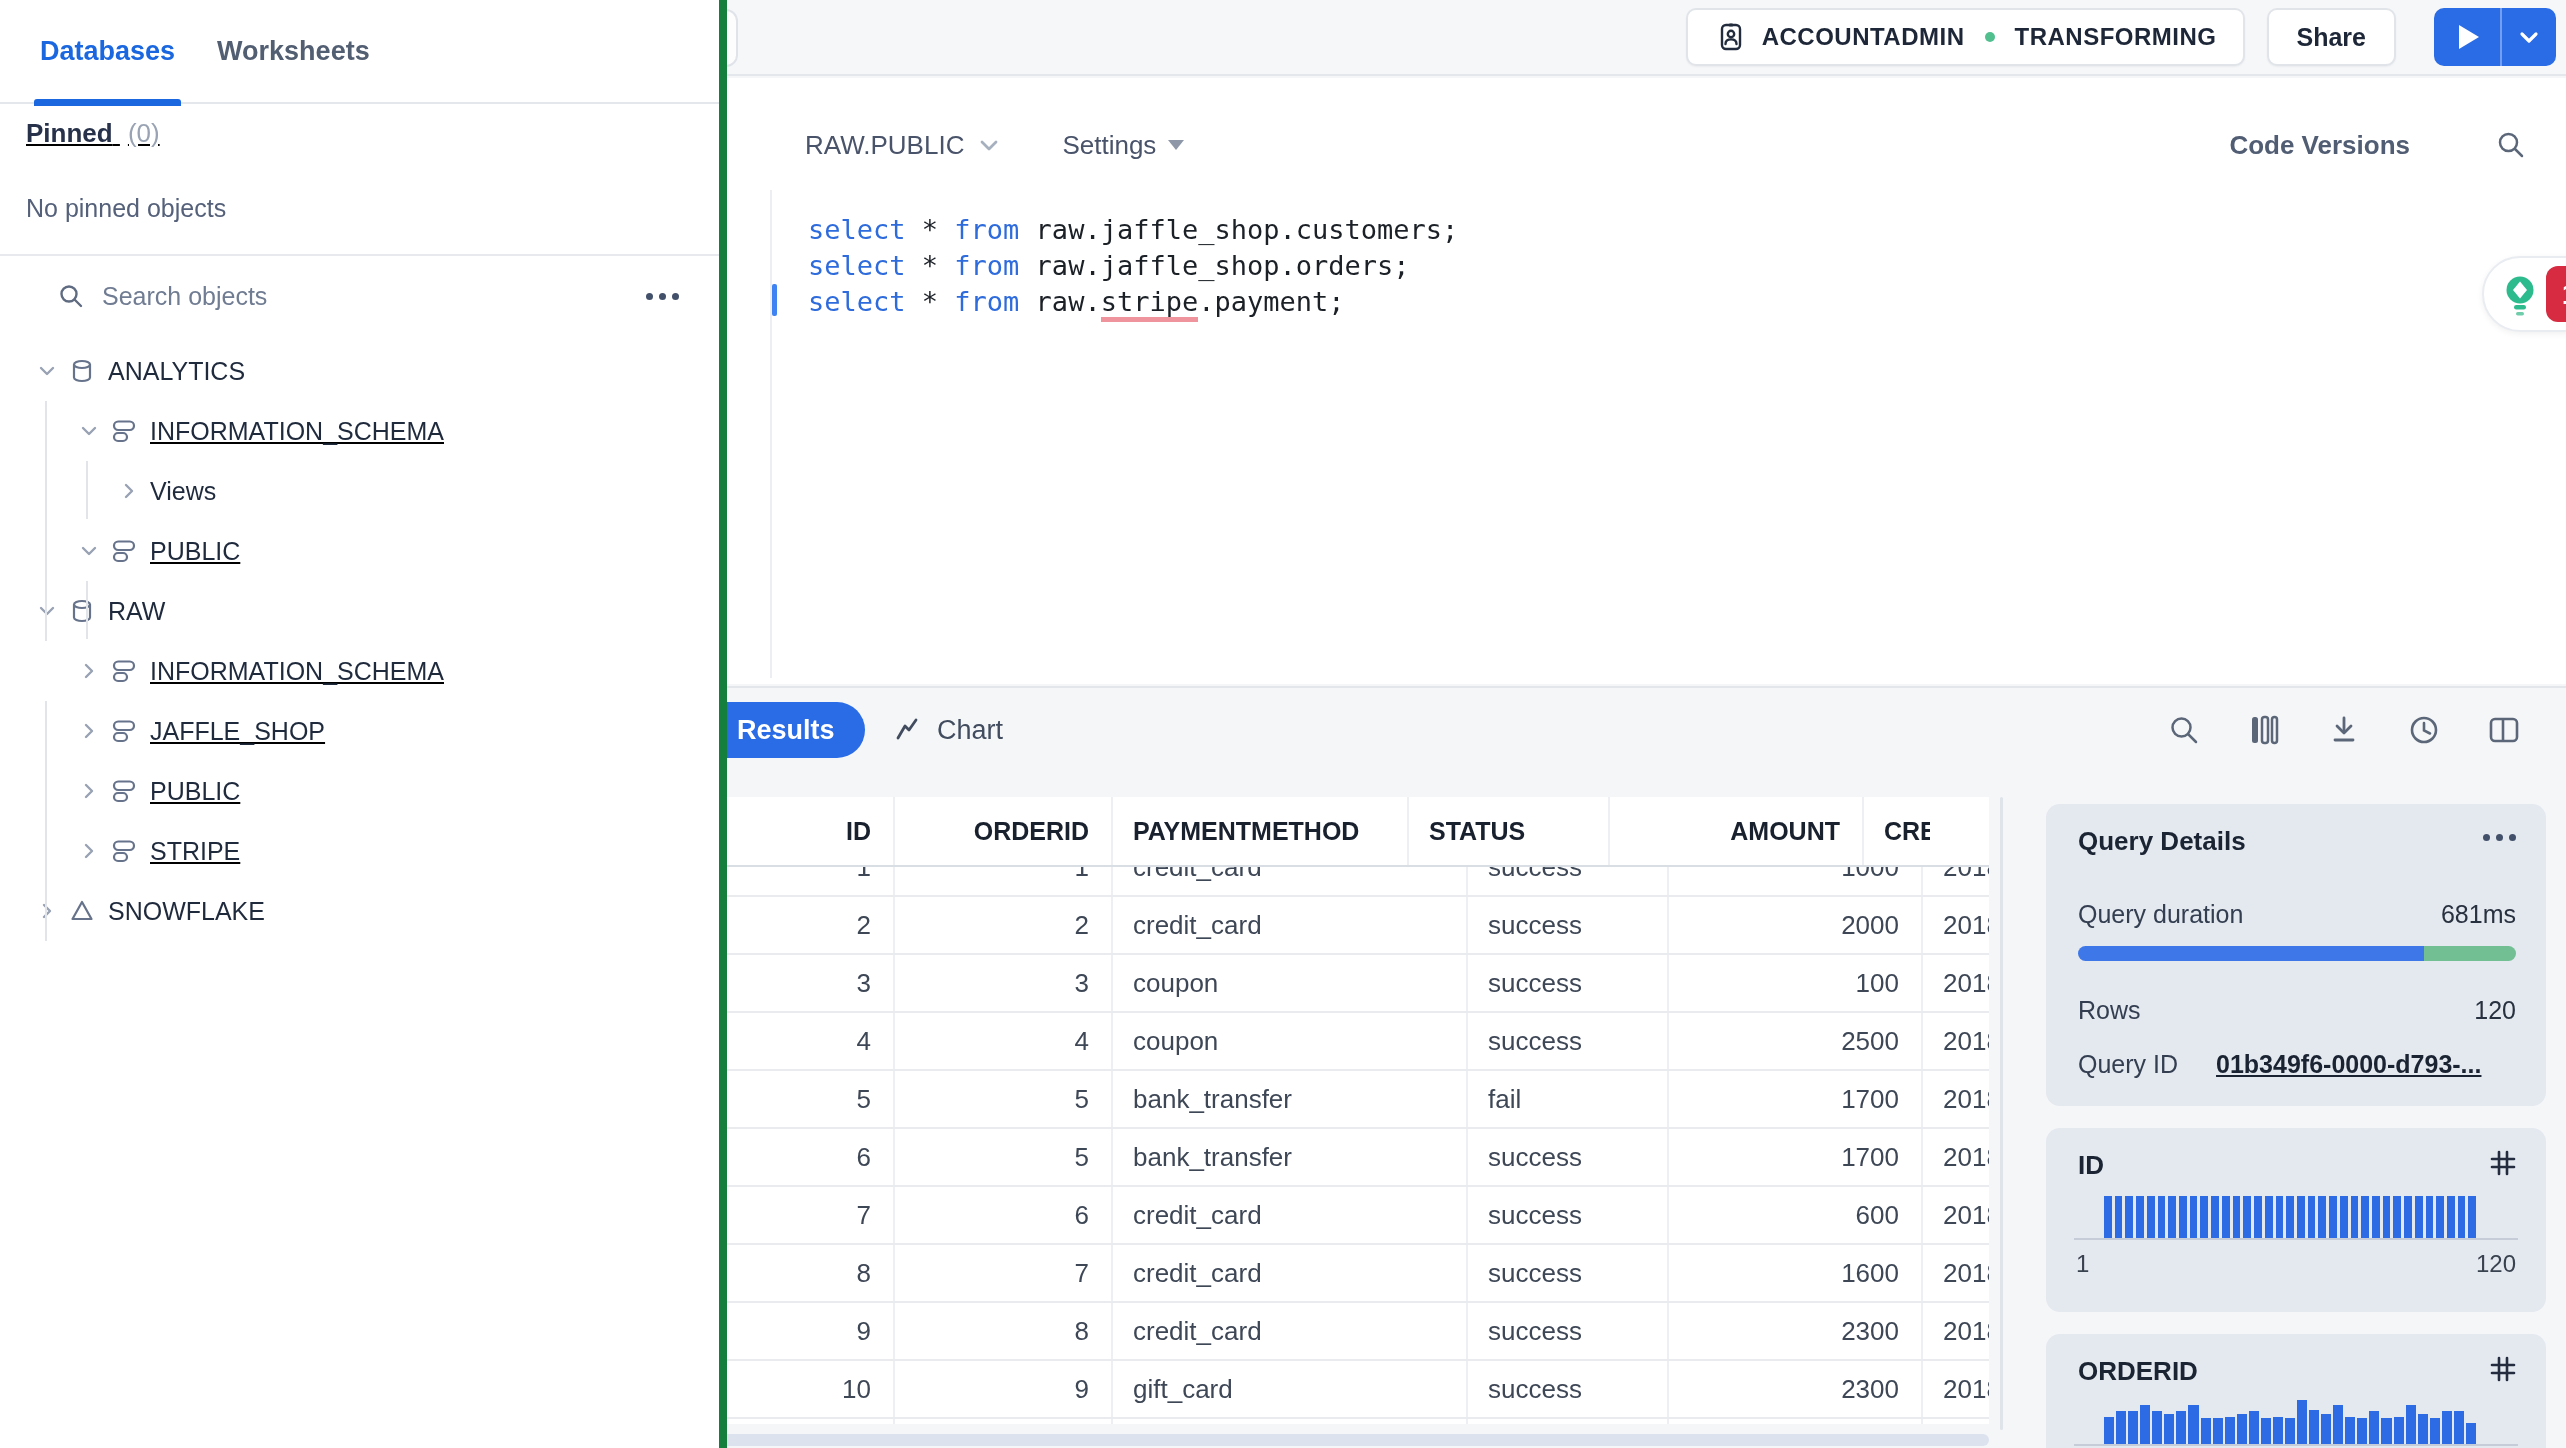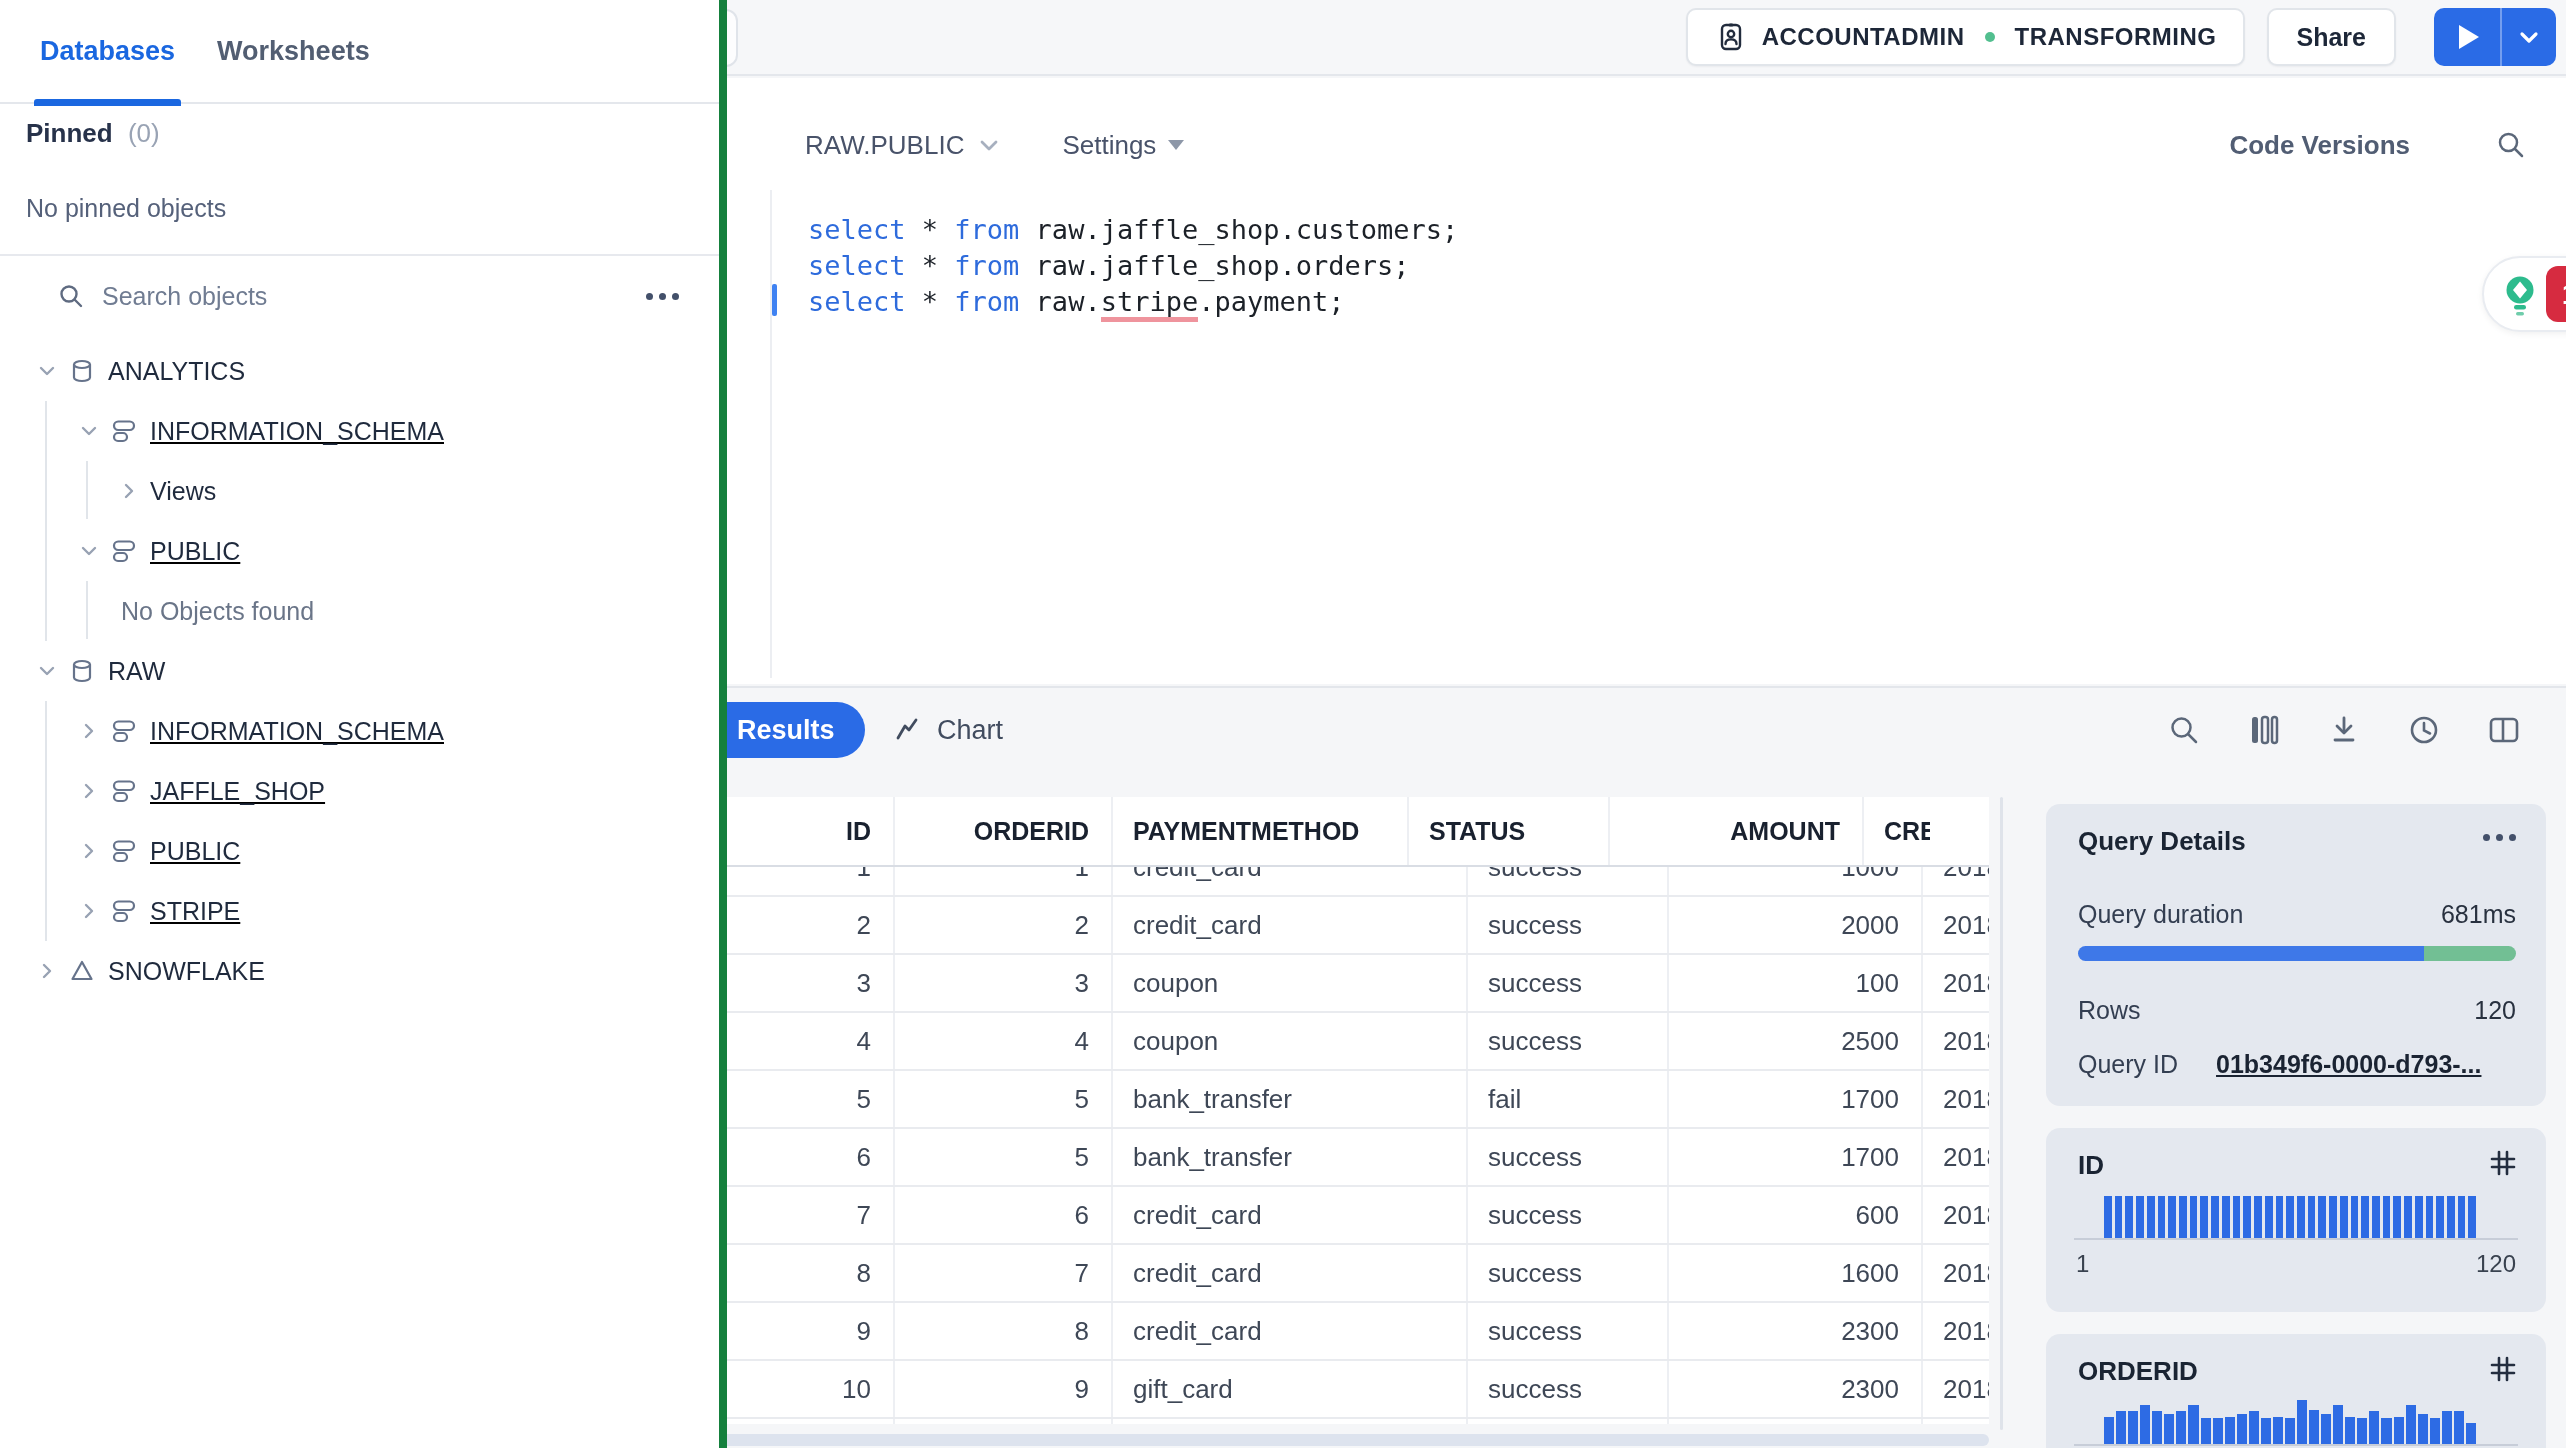--- a/index.html
+++ b/index.html
@@ -5,21 +5,21 @@
   * { box-sizing: border-box; margin: 0; padding: 0; }
   body { margin:0; font-family:"Liberation Sans", sans-serif; background:#fff; }
   .app { position:relative; width:2566px; height:1448px; overflow:hidden; background:#f5f6f8; }
 
   
   .sidebar { position:absolute; left:0; top:0; bottom:0; width:727px; background:#fff; border-right:8px solid #15803d; z-index:5; }
   .side-tabs { position:absolute; left:0; top:0; right:0; height:104px; border-bottom:2px solid #e4e7ec; display:flex; align-items:center; padding-left:40px; gap:42px; }
   .side-tab { position:relative; height:104px; display:flex; align-items:center; font-size:27px; font-weight:600; color:#525e72; cursor:pointer; }
   .side-tab.active { color:#1a67e0; }
   .side-tab.active::after { content:""; position:absolute; left:-6px; right:-6px; bottom:-3px; height:7px; background:#1a67e0; border-radius:3px 3px 0 0; }
-  .pinned-row { position:absolute; left:26px; top:118px; font-size:26px; }
+  .pinned-row { position:absolute; left:26px; top:118px; font-size:26px;text-decoration:underline; }
   .pinned-title { font-weight:700; color:#27324a; }
   .pinned-count { color:#99a3b4; margin-left:8px; }
   .pinned-empty { position:absolute; left:26px; top:194px; font-size:25px; color:#55617a; }
   .side-div { position:absolute; left:0; right:0; top:254px; height:2px; background:#e7e9ee; }
   .search-row { position:absolute; left:16px; right:0; top:266px; height:60px; display:flex; align-items:center; padding:0 40px; }
   .search-input { border:none; outline:none; flex:1; margin-left:16px; font-size:25px; color:#222c3f; font-family:"Liberation Sans",sans-serif; background:transparent; }
   .search-input::placeholder { color:#707c92; }
   .dots { display:flex; gap:6px; align-items:center; cursor:pointer; }
   .dots i { width:7px; height:7px; border-radius:50%; background:#43506a; display:block; }
 
@@ -186,23 +186,20 @@
             </svg>
           </span>
           <span class="obj-icon">
             <svg width="28" height="28" viewBox="0 0 28 28" fill="none" stroke="#66738b" stroke-width="2.2">
               <rect x="4" y="4.5" width="20" height="8.5" rx="4.2"></rect>
               <rect x="4" y="16" width="13" height="8" rx="4"></rect>
             </svg>
           </span>
           <span class="tree-label">PUBLIC</span>
         </div>
-        <div class="tree-row lvl3-text">
-          <span class="tree-label muted">No Objects found</span>
-        </div>
         <div class="tree-row lvl1">
           <span class="chev">
             <svg width="22" height="22" viewBox="0 0 22 22" fill="none" stroke="#98a2b3" stroke-width="2.4" stroke-linecap="round" stroke-linejoin="round">
               <polyline points="5,8 11,14 17,8"></polyline>
             </svg>
           </span>
           <span class="obj-icon">
             <svg width="28" height="28" viewBox="0 0 28 28" fill="none" stroke="#66738b" stroke-width="2.2">
               <ellipse cx="14" cy="7.5" rx="8" ry="3.5"></ellipse>
               <path d="M6 7.5 V20.5 c0 2 3.6 3.5 8 3.5 s8-1.5 8-3.5 V7.5"></path>

